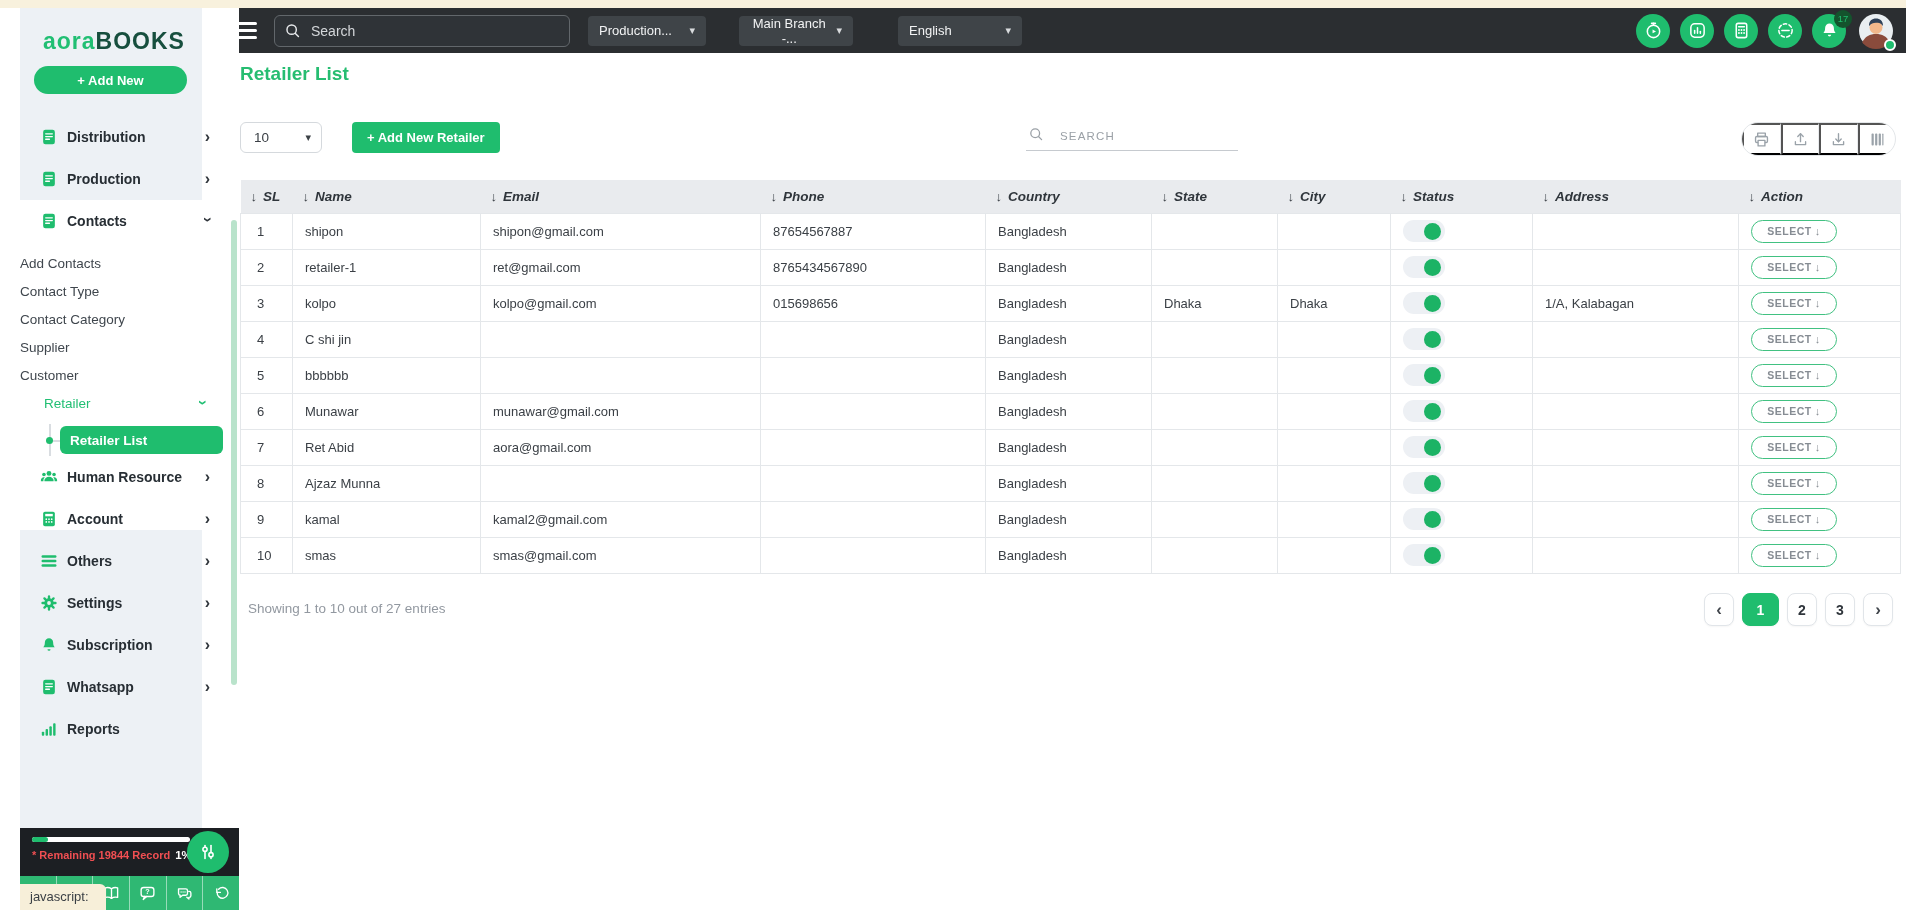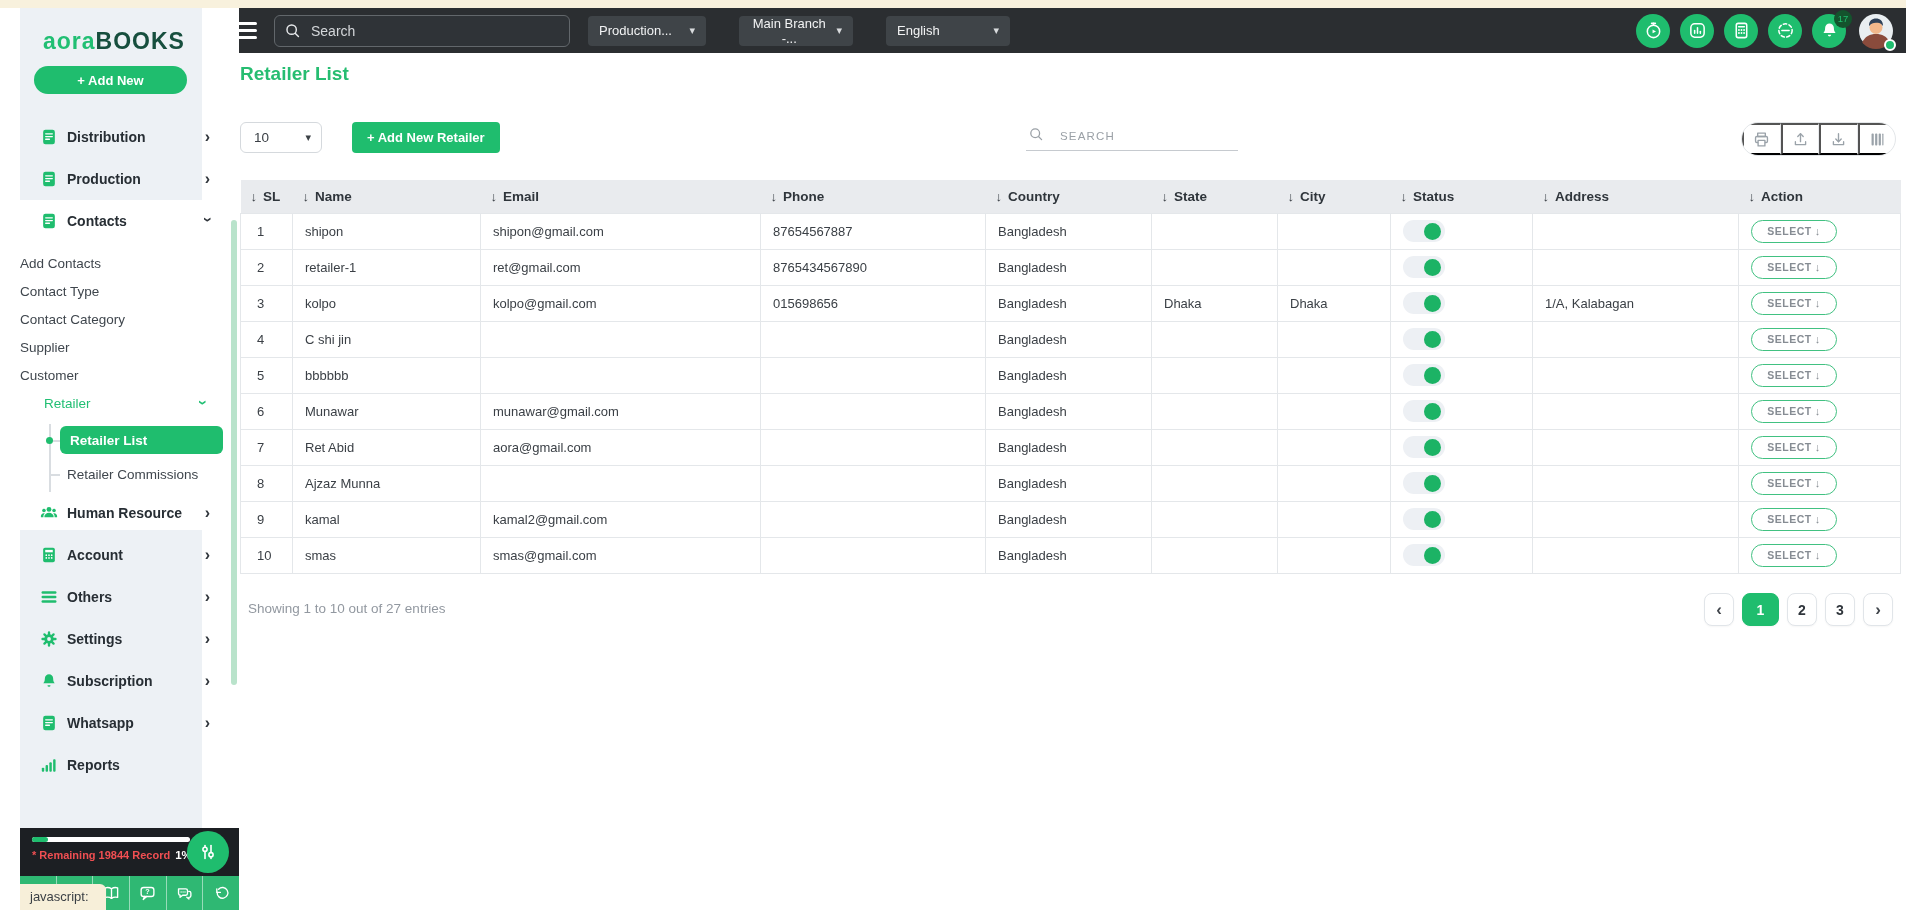--- a/index.html
+++ b/index.html
@@ -70,21 +70,21 @@
                      color:#e8eaec; font-size:14px; padding-left:36px; outline:none; font-family:inherit; }
   .tb-search input::placeholder { color:#d4d7da; }
   .tb-search .ico { position:absolute; left:10px; top:7px; width:17px; height:17px; color:#e8eaec; }
   .tb-search .ico svg { width:100%; height:100%; }
   .tb-dds { display:flex; align-items:center; }
   .tb-dd { height:30px; background:#3f4448; border:none; border-radius:4px; color:#f2f3f4; font-size:13px;
            display:flex; align-items:center; justify-content:space-between; padding:0 11px; cursor:pointer; font-family:inherit; }
   .tb-dd .caret { font-size:11px; margin-left:8px; color:#d9dcde; }
   .tb-dd.dd1 { width:118px; margin-left:18px; }
   .tb-dd.dd2 { width:114px; margin-left:33px; }
-  .tb-dd.dd3 { width:124px; margin-left:33px; }
+  .tb-dd.dd3 { width:124px; margin-left:45px; }
   .tb-right { margin-left:auto; display:flex; align-items:center; margin-right:12px; }
   .tb-circle { position:relative; width:34px; height:34px; border-radius:50%; background:#1fbd6e; border:none; cursor:pointer;
                display:flex; align-items:center; justify-content:center; margin-left:10px; }
   .tb-circle svg { width:19px; height:19px; color:#fff; }
   .badge { position:absolute; top:-4px; right:-6px; width:18px; height:18px; border-radius:50%; background:#14532d; color:#1fbd6e;
            font-size:9.5px; font-weight:400; line-height:18px; text-align:center; }
   .avatar { position:relative; width:36px; height:36px; margin-left:12px; border-radius:50%; cursor:pointer; }
   .avatar svg { width:36px; height:36px; border-radius:50%; display:block; }
   .status-dot { position:absolute; right:-2px; bottom:-2px; width:12px; height:12px; border-radius:50%; background:#1fbd6e; border:2px solid #fff; }
 
@@ -103,21 +103,21 @@
   .t-search input { width:100%; height:100%; border:none; outline:none; padding-left:34px; font-size:11.5px; letter-spacing:1.2px;
                     color:#555; background:transparent; font-family:inherit; }
   .t-search input::placeholder { color:#9aa0a6; }
   .pill-toolbar { position:absolute; left:1522px; top:69px; width:155px; height:34px; border:1px solid #e3e6e9; border-radius:17px;
                   display:flex; overflow:hidden; background:#fff; }
   .pill-cell { flex:1 1 0; display:flex; align-items:center; justify-content:center; border-right:1px solid #e9ebee; cursor:pointer; background:none; }
   .pill-cell:last-child { border-right:none; }
   .pill-cell svg { width:17px; height:17px; color:#9aa2a9; }
 
   table.grid { position:absolute; left:21px; top:127px; width:1660px; border-collapse:collapse; table-layout:fixed; }
-  table.grid th { height:33px; background:#e9ebee; font-size:13.5px; font-weight:700; color:#2f353b; text-align:left; padding-left:10px; cursor:pointer; }
+  table.grid th { height:33px; background:#e9ebee; font-size:13.5px; font-weight:700; color:#2f353b; text-align:left; padding-left:10px; cursor:pointer;font-style:italic; }
   table.grid th .sort { font-weight:400; color:#343a40; margin-right:6px; font-size:13px; }
   table.grid td { height:36px; border:1px solid #e4e7ea; font-size:13px; color:#3b4046; padding-left:12px; background:#fff; }
   table.grid td.sl { padding-left:16px; }
   .toggle { position:relative; width:42px; height:22px; border-radius:11px; background:#edf0f4; cursor:pointer; }
   .toggle .knob { position:absolute; left:21px; top:2.5px; width:17px; height:17px; border-radius:50%; background:#1cb365; }
   .select-btn { width:86px; height:23px; border:1.4px solid #41c181; border-radius:12px; background:#fff; color:#868c93;
                 font-size:10.5px; font-weight:700; letter-spacing:.5px; cursor:pointer; font-family:inherit; }
   .select-btn .dn { font-size:11px; margin-left:3px; font-weight:400; }
 
   .showing { position:absolute; left:21px; top:548px; font-size:13.5px; color:#9298a0;margin-left:8px; }
@@ -188,23 +188,20 @@
         </div>
         <div class="nav-link first">Add Contacts</div>
         <div class="nav-link">Contact Type</div>
         <div class="nav-link">Contact Category</div>
         <div class="nav-link">Supplier</div>
         <div class="nav-link">Customer</div>
         <div class="nav-parent"><span>Retailer</span><span class="chev down">›</span></div>
         <div class="tree-row first">
           <span class="tree-dot"></span>
           <button class="tree-btn">Retailer List</button>
-        </div>
-        <div class="tree-row">
-          <span class="tlabel">Retailer Commissions</span>
         </div>
         <div class="nav-group">
           <span class="s-ico ">
             <svg viewBox="0 0 20 20" fill="currentColor" stroke="none">
               <circle cx="10" cy="6" r="2.7"></circle>
               <circle cx="4.4" cy="7.3" r="2"></circle>
               <circle cx="15.6" cy="7.3" r="2"></circle>
               <path d="M10 9.6 c2.9 0 5.1 1.9 5.1 4.3 v.9 H4.9 v-.9 c0-2.4 2.2-4.3 5.1-4.3 Z"></path>
               <path d="M4.2 10.2 C2.3 10.5 1 11.8 1 13.4 v1.4 h2.8 v-.9 c0-1.4 .6-2.6 1.6-3.5 Z"></path>
               <path d="M15.8 10.2 c1.9 .3 3.2 1.6 3.2 3.2 v1.4 h-2.8 v-.9 c0-1.4-.6-2.6-1.6-3.5 Z"></path>

